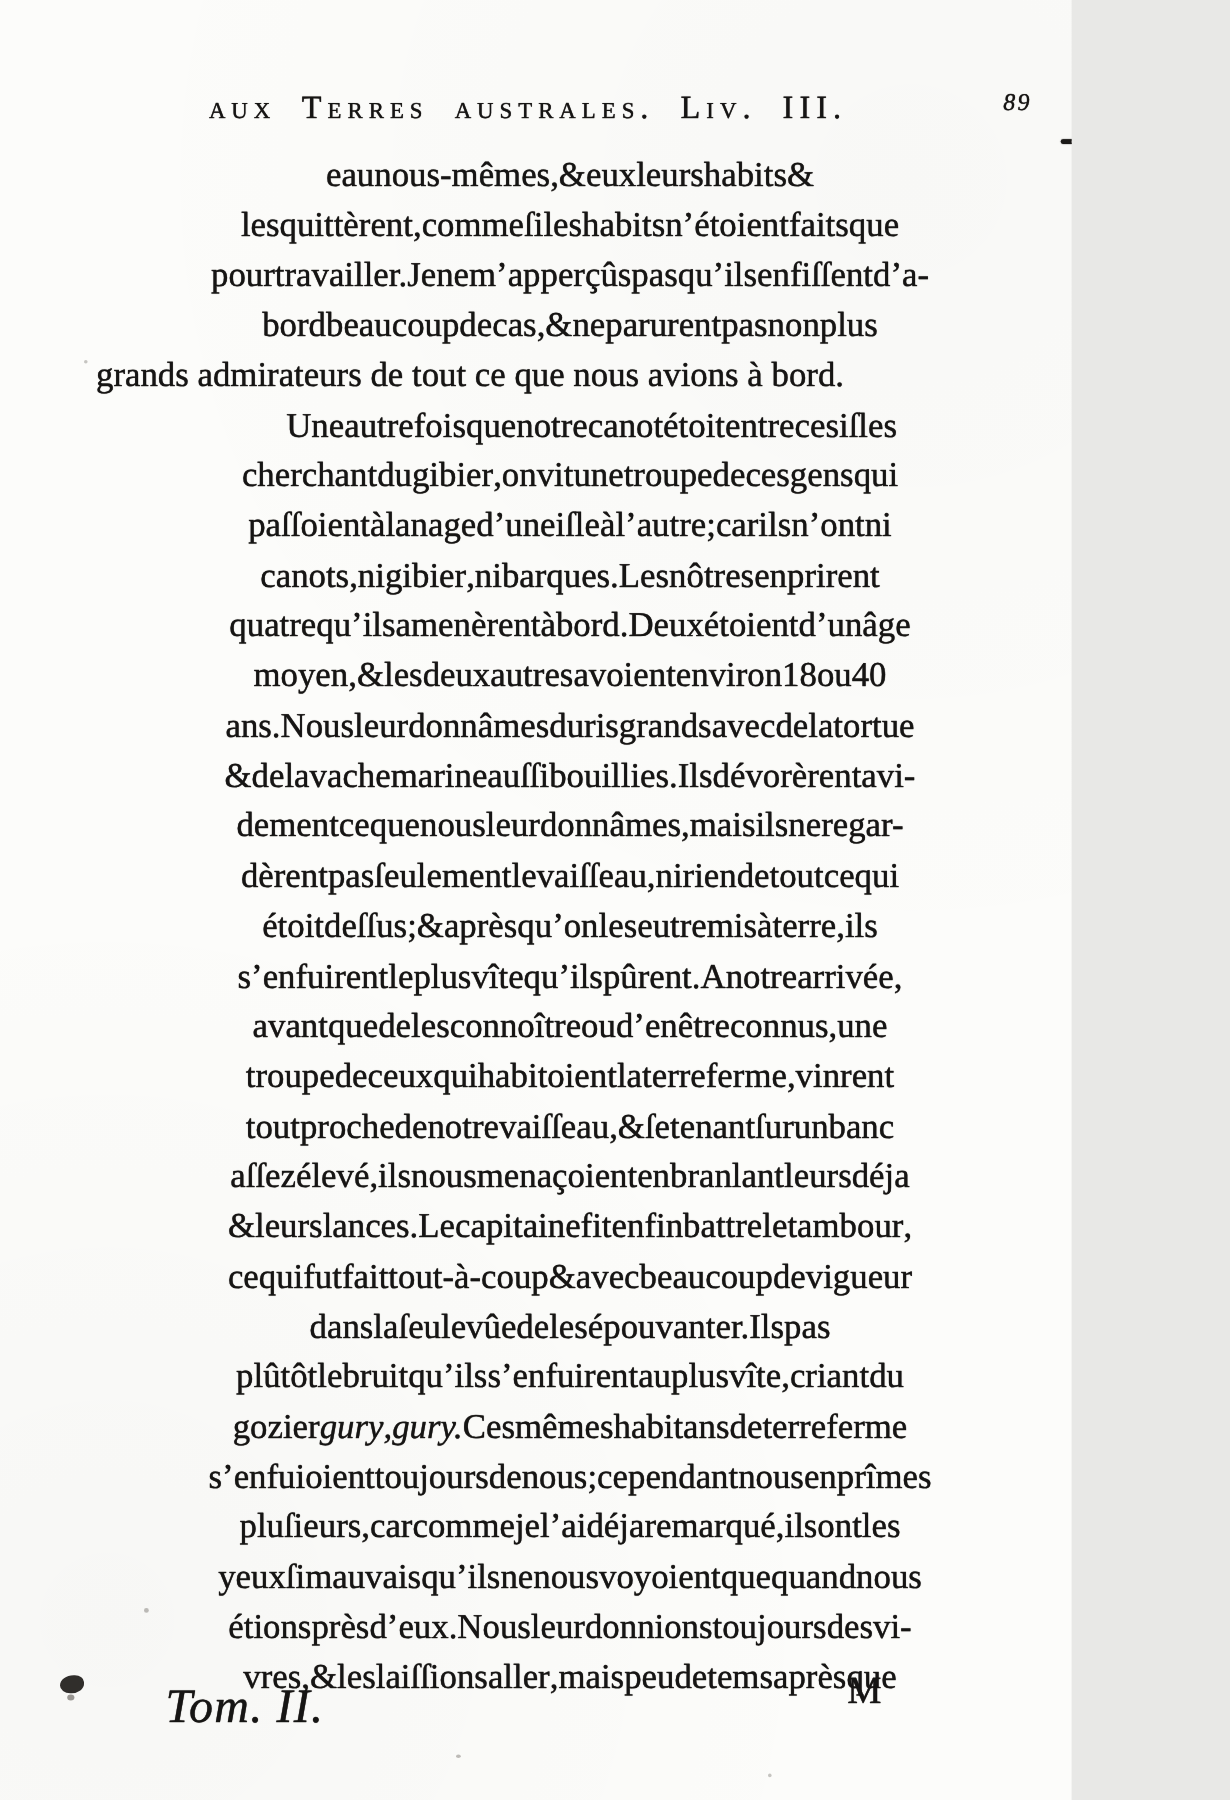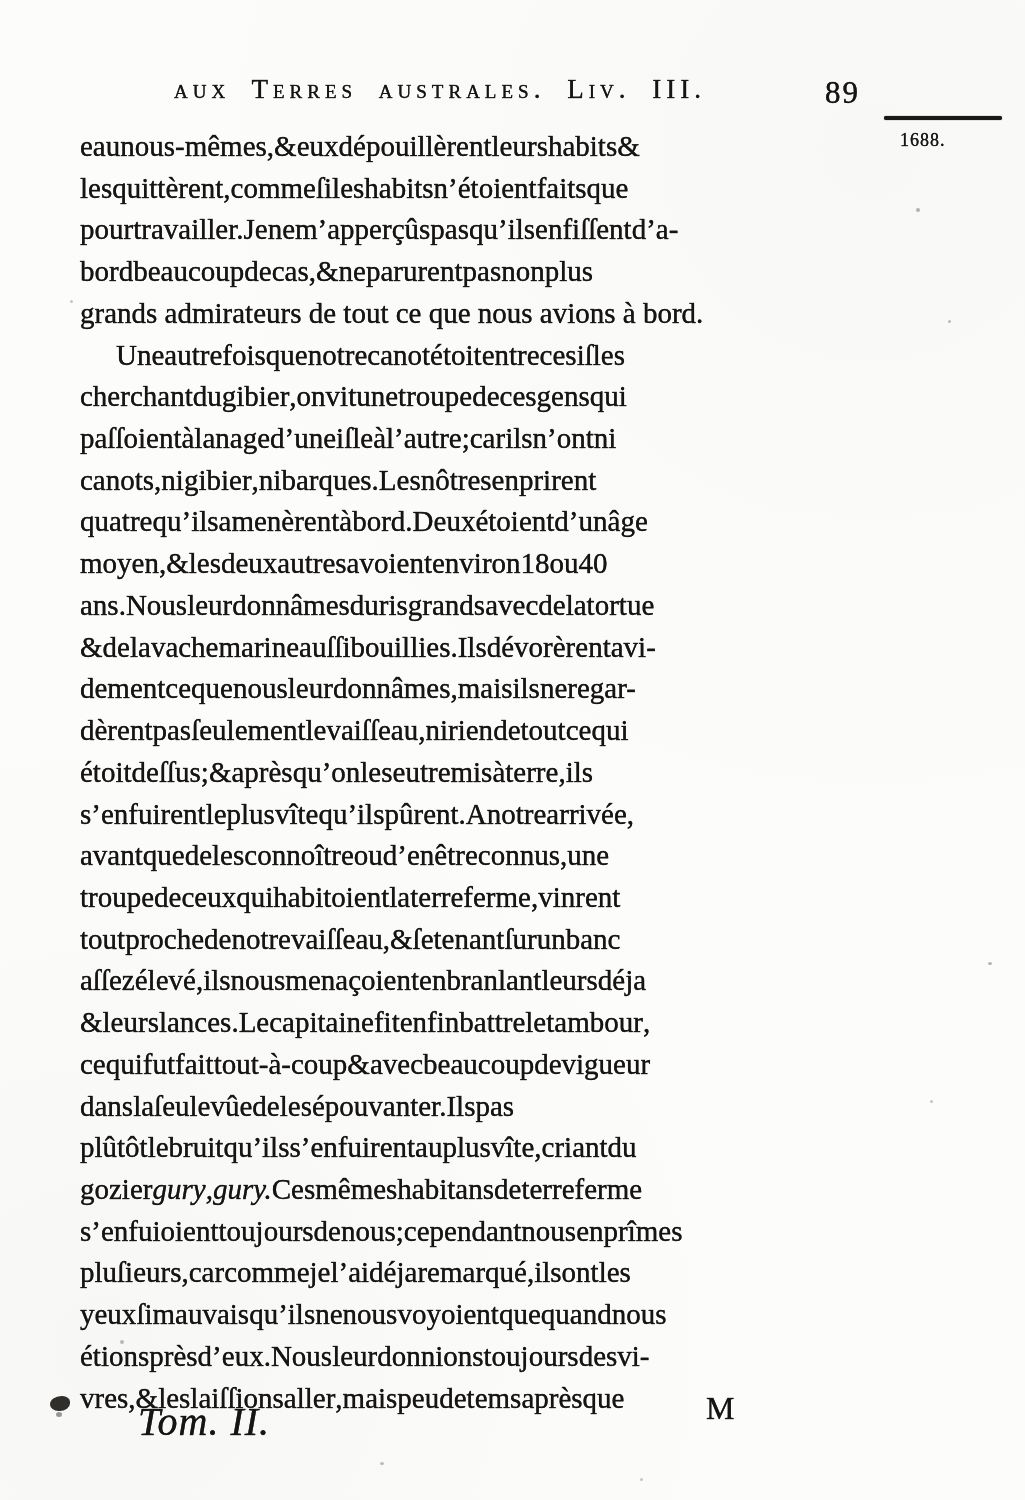--- a/index.html
+++ b/index.html
@@ -1,46 +1,46 @@
 <!DOCTYPE html>
 <html><head>
 <meta charset="utf-8">
 <style>
   html,body{margin:0;padding:0;background:#e8e8e6;}
   .page{
     position:relative;
-    width:1025px;height:1500px;
+    width:893px;height:1500px;
     background:
       radial-gradient(circle at 85% 10%, rgba(0,0,0,0.015), transparent 45%),
       radial-gradient(circle at 10% 90%, rgba(0,0,0,0.02), transparent 40%),
       #fcfcfa;
     overflow:hidden;
     font-family:"Liberation Serif","DejaVu Serif",serif;
     color:#161514;
   }
   .ink{ text-shadow:0 0 0.6px rgba(25,22,20,0.85); -webkit-text-stroke:0.3px rgba(25,22,20,0.75); }
 
   
   .header{position:absolute;left:80px;top:74px;width:790px;height:40px;}
   .running-title{
     position:absolute;left:0;right:70px;text-align:center;
     font-variant:small-caps;font-size:27px;letter-spacing:5px;word-spacing:10px;
     white-space:nowrap;
   }
-  .page-number{position:absolute;right:10px;top:1px;font-size:31px;letter-spacing:2px;}
+  .page-number{position:absolute;right:10px;top:1px;font-size:20px;letter-spacing:2px;font-style:italic;}
 
   
   .margin-note{position:absolute;left:884px;top:116px;width:118px;}
   .margin-rule{width:118px;height:4px;background:#1b1917;border-radius:2px;box-shadow:0 0 1px #1b1917;}
   .margin-year{margin-top:10px;padding-left:16px;font-size:18px;letter-spacing:1px;}
 
   
   .body-lines{position:absolute;left:80px;top:126px;width:790px;}
   .line{height:41.72px;line-height:41.72px;font-size:29px;overflow:visible;}
-  .line.flex{display:flex;justify-content:flex-start;align-items:baseline;}
+  .line.flex{display:flex;justify-content:center;align-items:baseline;}
   .line.plain{white-space:pre;}
   .line.indent{padding-left:36px;}
   .it{font-style:italic;}
 
   
   .footer-volume{position:absolute;left:138px;top:1398px;font-size:40px;font-style:italic;letter-spacing:1px;}
   .footer-signature{position:absolute;left:706px;top:1390px;font-size:32px;}
 
   
   .blot{position:absolute;background:#191715;border-radius:60% 40% 55% 45%;}
@@ -61,21 +61,20 @@
     <div class="margin-year ink">1688.</div>
   </div>
 
   <div class="body-lines ink">
       <div class="line flex">
         <span>eau</span>
         <span>nous-mêmes</span>
         <span>,</span>
         <span>&amp;</span>
         <span>eux</span>
-        <span>dépouillèrent</span>
         <span>leurs</span>
         <span>habits</span>
         <span>&amp;</span>
       </div>
       <div class="line flex">
         <span>les</span>
         <span>quittèrent</span>
         <span>,</span>
         <span>comme</span>
         <span>ſi</span>

